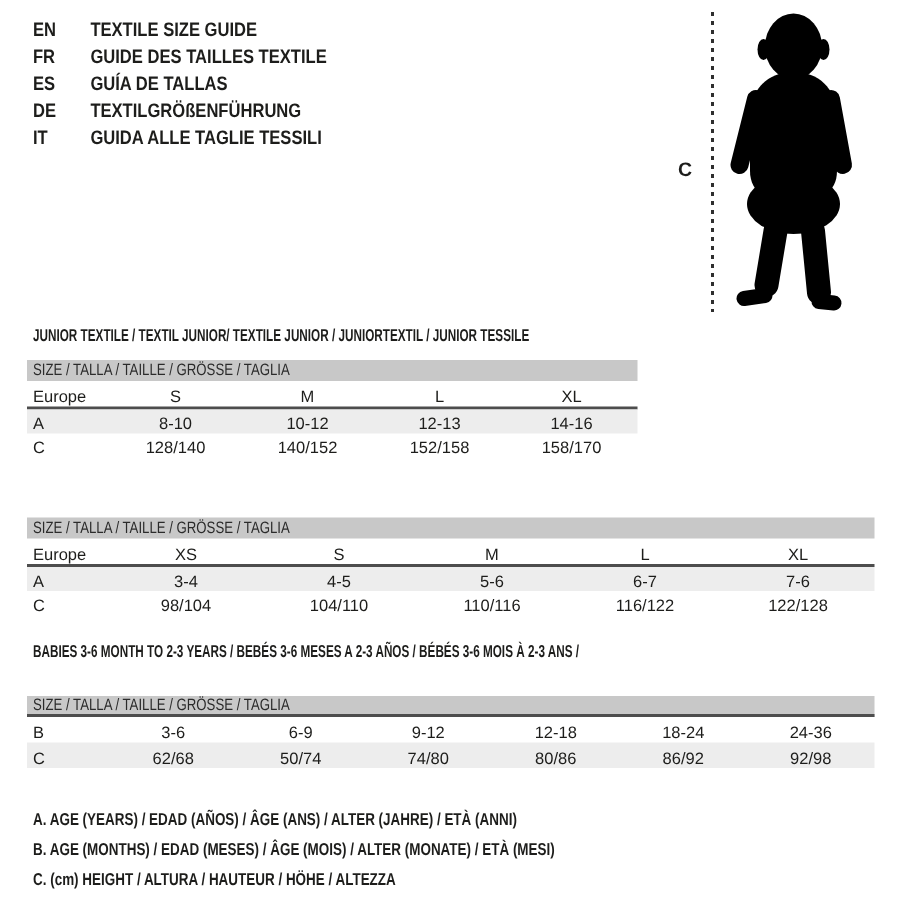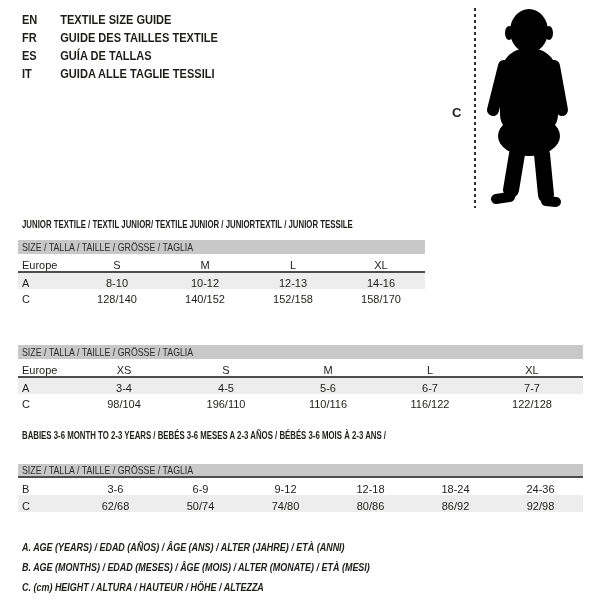--- a/index.html
+++ b/index.html
@@ -29,21 +29,21 @@
     padding-left:4px;box-sizing:border-box;}
   .bar-text{display:inline-block;transform:scaleX(0.8);transform-origin:0 50%;
     white-space:nowrap;color:#2b2b2b;}
   .bar-rule{border-bottom:2px solid var(--rule,#4d4d4d);}
   .row{display:flex;align-items:flex-end;height:16px;}
   .size-row{height:17px;border-bottom:2px solid var(--rule,#4d4d4d);box-sizing:content-box;}
   .stripe{background:var(--stripe,#ededed);}
   .cl{width:55px;padding-left:4px;box-sizing:border-box;}
   .c{flex:1;text-align:center;}
   
-  .legend-line{position:absolute;left:22px;white-space:nowrap;font-style:italic;}
+  .legend-line{position:absolute;left:22px;white-space:nowrap;}
   .legend-cond{display:inline-block;white-space:nowrap;transform:scaleX(0.78);
     transform-origin:0 50%;font-weight:700;font-size:11.5px;}
 </style>
 </head>
 <body>
 
 <div id="canvas">
 
   <div class="lang">
     <div class="lang-row">
@@ -55,20 +55,26 @@
     <div class="lang-row">
       <span class="lang-inner">
           <span class="lang-code">FR</span>
           <span>GUIDE DES TAILLES TEXTILE</span>
         </span>
     </div>
     <div class="lang-row">
       <span class="lang-inner">
           <span class="lang-code">ES</span>
           <span>GUÍA DE TALLAS</span>
+        </span>
+    </div>
+    <div class="lang-row">
+      <span class="lang-inner">
+          <span class="lang-code">DE</span>
+          <span>TEXTILGRÖßENFÜHRUNG</span>
         </span>
     </div>
     <div class="lang-row">
       <span class="lang-inner">
           <span class="lang-code">IT</span>
           <span>GUIDA ALLE TAGLIE TESSILI</span>
         </span>
     </div>
   </div>
 
@@ -131,26 +137,26 @@
       <span class="c">M</span>
       <span class="c">L</span>
       <span class="c">XL</span>
     </div>
     <div class="row stripe">
       <span class="cl">A</span>
       <span class="c">3-4</span>
       <span class="c">4-5</span>
       <span class="c">5-6</span>
       <span class="c">6-7</span>
-      <span class="c">7-7</span>
+      <span class="c">7-6</span>
     </div>
     <div class="row">
       <span class="cl">C</span>
       <span class="c">98/104</span>
-      <span class="c">196/110</span>
+      <span class="c">104/110</span>
       <span class="c">110/116</span>
       <span class="c">116/122</span>
       <span class="c">122/128</span>
     </div>
   </div>
 
   <div class="sec-title" style="top:425px">
     <span class="cond">BABIES 3-6 MONTH TO 2-3 YEARS / BEBÉS 3-6 MESES A 2-3 AÑOS / BÉBÉS 3-6 MOIS À 2-3 ANS /</span>
   </div>
   <div class="tbl" style="left:18px;top:464px;width:565px">

